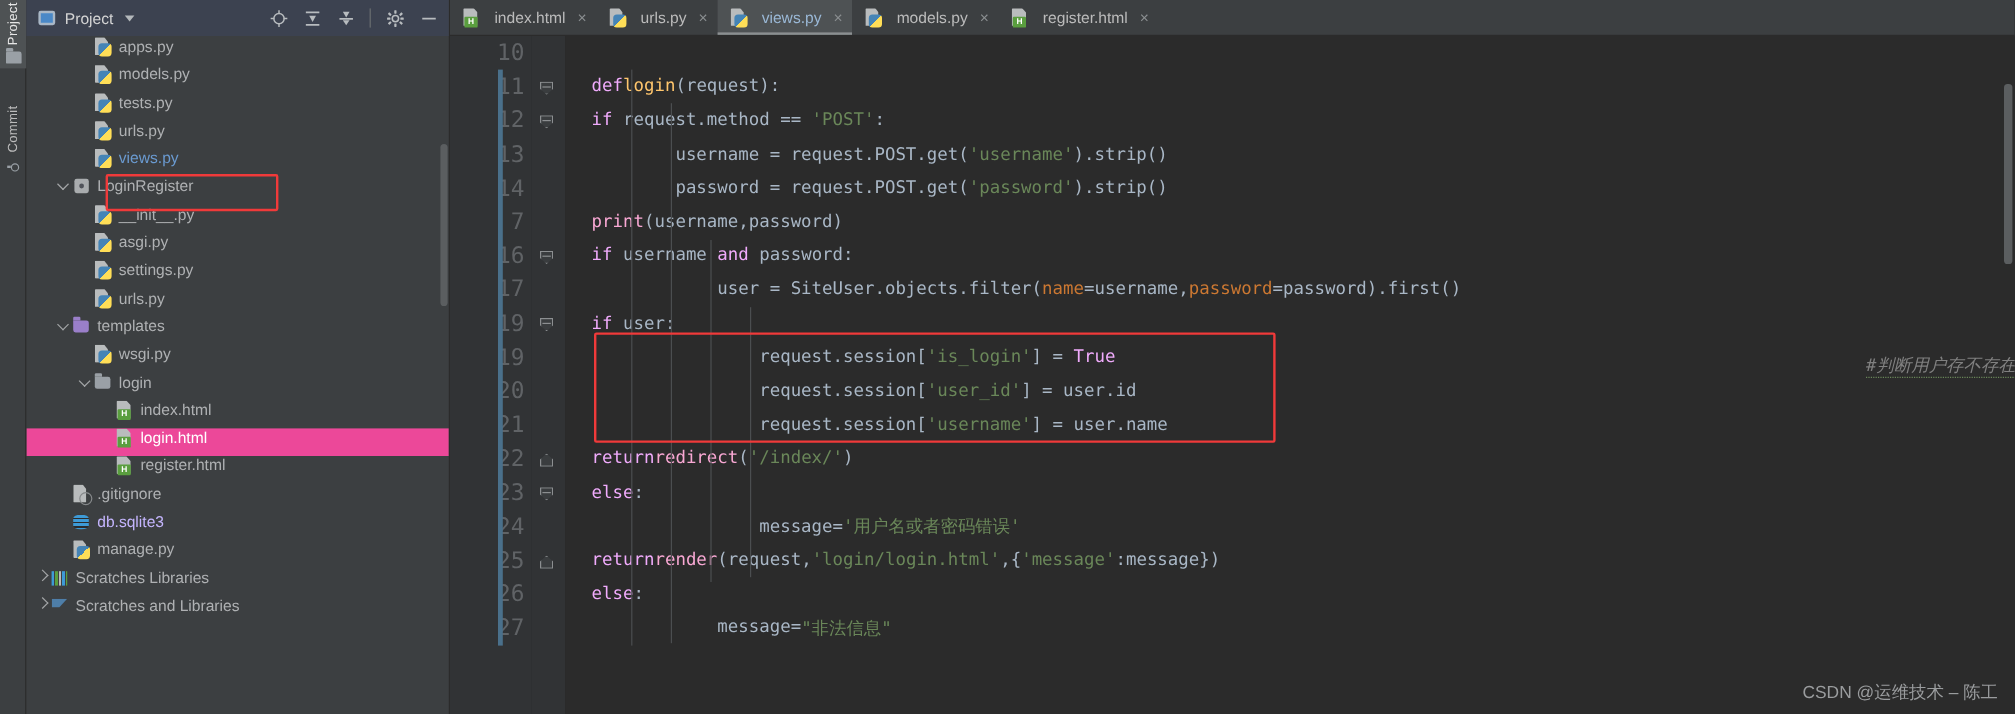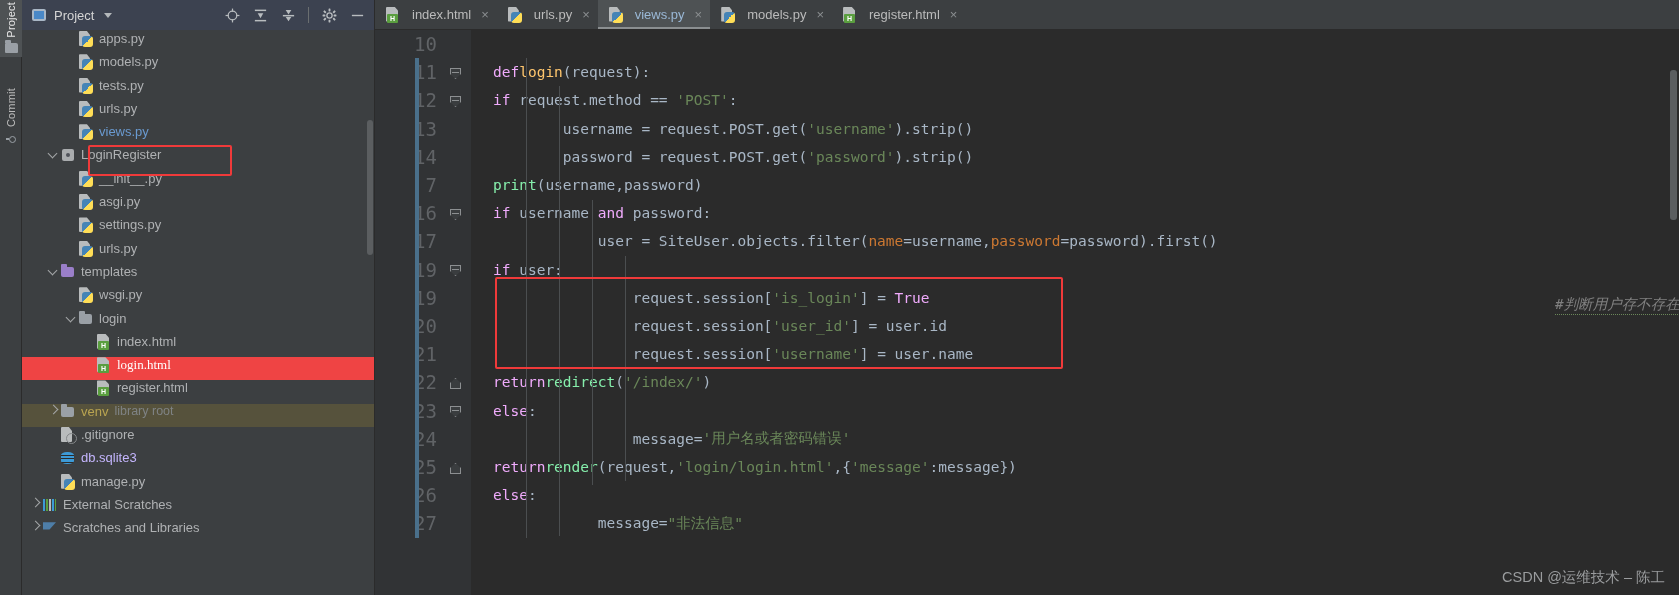--- a/index.html
+++ b/index.html
@@ -111,21 +111,21 @@
     position: relative;
     font-size: 13px;
   }
   .row {
     height: 23.3px;
     display: flex; 
     color: #afb1b3;
     white-space: nowrap;
     padding-right: 4px;
   }
-  .row.selected { background: #ef4444; color: #ffffff; font-family: Liberation Serif, serif; }
+  .row.selected { background: #ec4899; color: #ffffff; }
   .row.highlight { background: #56523c; }
   .row .lib-label { color:#7f8385; margin-left:6px; font-size:12.5px; }
   .row.highlight .name { color:#b9a451; }
   .row .name.blue { color: #6a9ad0; }
   .row .name.grey { color: #c4b5fd; }
   .arrow {
     width: 12px; height: 12px;
     display:inline-block; position: relative;
     flex: 0 0 12px;
   }
@@ -318,21 +318,21 @@
     padding-left: 22px;
   }
   .indent-guide {
     position:absolute; width:1px; background:#4b4e50;
   }
 
   
   .kw   { color:#f0abfc; }
   .fn   { color:#ffc66d; }
   .str  { color:#6a8759; }
-  .bi   { color:#86efac; }
+  .bi   { color:#f9a8d4; }
   .kwarg{ color:#cc7832; }
 
   .right-comment {
     position:absolute; color:#808080; white-space:pre;
     border-bottom:1px dotted #6a8759;
   }
 
   .watermark {
     position:absolute; right:14px; bottom:8px;
     color:#9a9c9e; font-size:14.5px;
@@ -503,27 +503,20 @@
           <span class="arrow"></span>
           <span class="fic fic-html"></span>
           <span class="name">login.html</span>
         </div>
         <div class="row">
           <span style="width: 62px; flex: 0 0 62px;"></span>
           <span class="arrow"></span>
           <span class="fic fic-html"></span>
           <span class="name">register.html</span>
         </div>
-        <div class="row highlight">
-          <span style="width: 26px; flex: 0 0 26px;"></span>
-          <span class="arrow right"></span>
-          <span class="fic fic-folder"></span>
-          <span class="name">venv</span>
-          <span class="lib-label">library root</span>
-        </div>
         <div class="row">
           <span style="width: 26px; flex: 0 0 26px;"></span>
           <span class="arrow"></span>
           <span class="fic fic-gitignore"></span>
           <span class="name">.gitignore</span>
         </div>
         <div class="row">
           <span style="width: 26px; flex: 0 0 26px;"></span>
           <span class="arrow"></span>
           <span class="fic fic-db"></span>
@@ -532,21 +525,21 @@
         <div class="row">
           <span style="width: 26px; flex: 0 0 26px;"></span>
           <span class="arrow"></span>
           <span class="fic fic-py"></span>
           <span class="name">manage.py</span>
         </div>
         <div class="row">
           <span style="width: 8px; flex: 0 0 8px;"></span>
           <span class="arrow right"></span>
           <span class="fic fic-ext"></span>
-          <span class="name">External Scratches</span>
+          <span class="name">Scratches Libraries</span>
         </div>
         <div class="row">
           <span style="width: 8px; flex: 0 0 8px;"></span>
           <span class="arrow right"></span>
           <span class="fic fic-scratch"></span>
           <span class="name">Scratches and Libraries</span>
         </div>
       </div>
     <div class="tree-scrollbar"></div>
 

